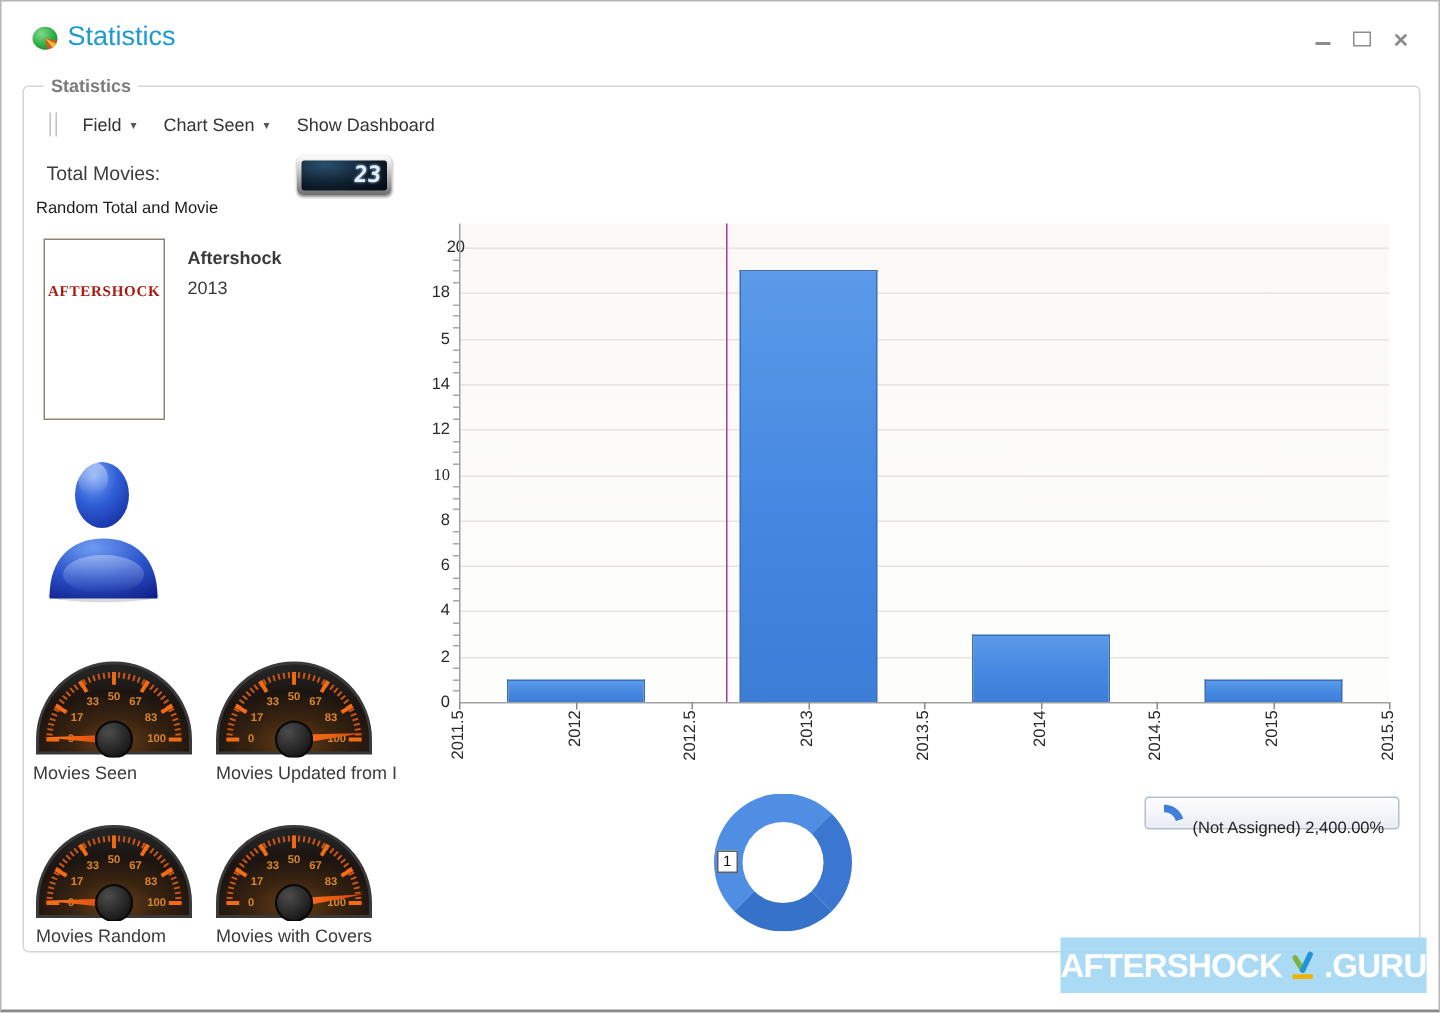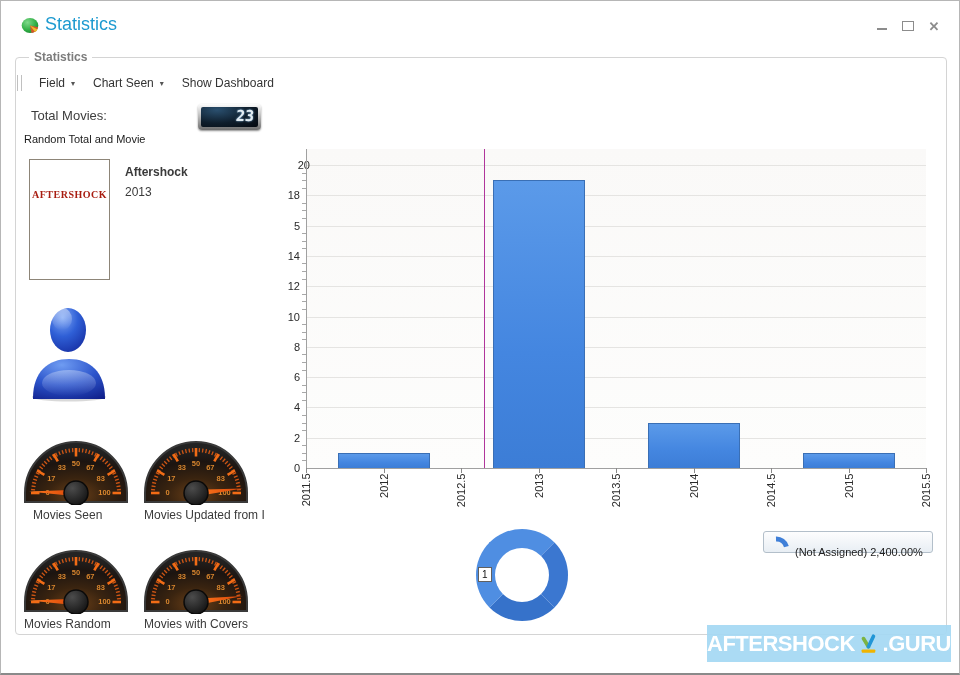--- a/index.html
+++ b/index.html
@@ -16,21 +16,21 @@
   .wc-max i{display:block;width:10px;height:8px;border:1px solid #8c8c8c;}
   .wc-close{font-size:13px;color:#8c8c8c;font-weight:bold;}
 
   
   .groupbox{position:absolute;left:14px;top:56px;width:930px;height:576px;
     border:1px solid #d4d4d4;border-radius:4px;}
   .gb-label{position:absolute;left:13px;top:-8px;background:#fff;padding:0 5px;
     font-size:12px;font-weight:bold;color:#7c7c7c;}
 
   
-  .toolbar{position:absolute;left:16px;top:70px;height:23px;display:flex;align-items:center;gap:4px;text-align:center;}
+  .toolbar{position:absolute;left:32px;top:70px;height:23px;display:flex;align-items:center;gap:4px;text-align:center;}
   .grip{width:3px;height:16px;border-left:1px solid #c0c0c0;border-right:1px solid #c0c0c0;margin-right:6px;}
   .tb-item{font-size:12px;color:#333;padding:3px 7px;white-space:nowrap;cursor:default;}
   .tb-item.dd::after{content:"▾";font-size:8px;color:#555;margin-left:6px;position:relative;top:-1px;}
 
   .total-label{position:absolute;left:30px;top:107px;font-size:13px;color:#3d3d3d;}
   .lcd{position:absolute;left:197px;top:103px;width:63px;height:26px;box-sizing:border-box;
     border-radius:4px;padding:3px;background:linear-gradient(180deg,#fdfdfd 0%,#c6c6c6 40%,#6e6e6e 100%);
     box-shadow:0 1px 2px rgba(0,0,0,.45);}
   .lcd-screen{width:100%;height:100%;border-radius:2px;box-sizing:border-box;
     background:radial-gradient(ellipse at 28% 15%,#2a4f6e 0%,#0e1d2b 55%,#05090f 100%);
@@ -461,38 +461,38 @@
         <text x="55.0" y="33.5" fill="#d8862e" font-size="7.5" font-weight="bold" text-anchor="middle" dominant-baseline="middle" font-family="Liberation Sans, sans-serif">50</text>
         <line x1="77.5" y1="23.0" x2="73.3" y2="30.4" stroke="#f26c16" stroke-width="2.6"></line>
         <text x="69.3" y="37.3" fill="#d8862e" font-size="7.5" font-weight="bold" text-anchor="middle" dominant-baseline="middle" font-family="Liberation Sans, sans-serif">67</text>
         <line x1="94.0" y1="39.5" x2="86.6" y2="43.8" stroke="#f26c16" stroke-width="2.6"></line>
         <text x="79.7" y="47.8" fill="#d8862e" font-size="7.5" font-weight="bold" text-anchor="middle" dominant-baseline="middle" font-family="Liberation Sans, sans-serif">83</text>
         <line x1="100.0" y1="62.0" x2="91.5" y2="62.0" stroke="#f26c16" stroke-width="2.6"></line>
         <text x="83.5" y="62.0" fill="#d8862e" font-size="7.5" font-weight="bold" text-anchor="middle" dominant-baseline="middle" font-family="Liberation Sans, sans-serif">100</text>
         <polygon points="101.6,56.1 54.6,58.8 55.4,65.2" fill="url(#ng3)"></polygon>
         <circle cx="55" cy="62" r="12" fill="url(#hg3)" stroke="#0a0a0a" stroke-width="1.5"></circle>
       </svg></div>
-  <div class="gauge-label" style="left:32px;top:507px">Movies Seen</div>
+  <div class="gauge-label" style="left:21px;top:507px">Movies Seen</div>
   <div class="gauge-label" style="left:143px;top:507px">Movies Updated from I</div>
   <div class="gauge-label" style="left:23px;top:616px">Movies Random</div>
   <div class="gauge-label" style="left:143px;top:616px">Movies with Covers</div>
 
   <div id="chart-layer">
       <div class="plotbg" style="left: 305px; top: 148px; width: 620px; height: 319px;"></div>
       <div class="ylab" style="left: 263px; top: 460px; width: 36px;">0</div>
       <div class="grid" style="left: 305px; top: 436.7px; width: 620px; height: 1px;"></div>
       <div class="ylab" style="left: 263px; top: 429.7px; width: 36px;">2</div>
       <div class="grid" style="left: 305px; top: 406.4px; width: 620px; height: 1px;"></div>
       <div class="ylab" style="left: 263px; top: 399.4px; width: 36px;">4</div>
       <div class="grid" style="left: 305px; top: 376.1px; width: 620px; height: 1px;"></div>
       <div class="ylab" style="left: 263px; top: 369.1px; width: 36px;">6</div>
       <div class="grid" style="left: 305px; top: 345.8px; width: 620px; height: 1px;"></div>
       <div class="ylab" style="left: 263px; top: 338.8px; width: 36px;">8</div>
       <div class="grid" style="left: 305px; top: 315.5px; width: 620px; height: 1px;"></div>
-      <div class="ylab" style="left: 263px; top: 308.5px; width: 36px;">10</div>
+      <div class="ylab" style="left: 263px; top: 308.5px; width: 36px; font-family: Liberation Serif, serif;">10</div>
       <div class="grid" style="left: 305px; top: 285.2px; width: 620px; height: 1px;"></div>
       <div class="ylab" style="left: 263px; top: 278.2px; width: 36px;">12</div>
       <div class="grid" style="left: 305px; top: 254.9px; width: 620px; height: 1px;"></div>
       <div class="ylab" style="left: 263px; top: 247.9px; width: 36px;">14</div>
       <div class="grid" style="left: 305px; top: 224.6px; width: 620px; height: 1px;"></div>
       <div class="ylab" style="left: 263px; top: 217.6px; width: 36px;">5</div>
       <div class="grid" style="left: 305px; top: 194.3px; width: 620px; height: 1px;"></div>
       <div class="ylab" style="left: 263px; top: 187.3px; width: 36px;">18</div>
       <div class="grid" style="left: 305px; top: 164px; width: 620px; height: 1px;"></div>
       <div class="ylab" style="left: 273px; top: 157px; width: 36px;">20</div>

